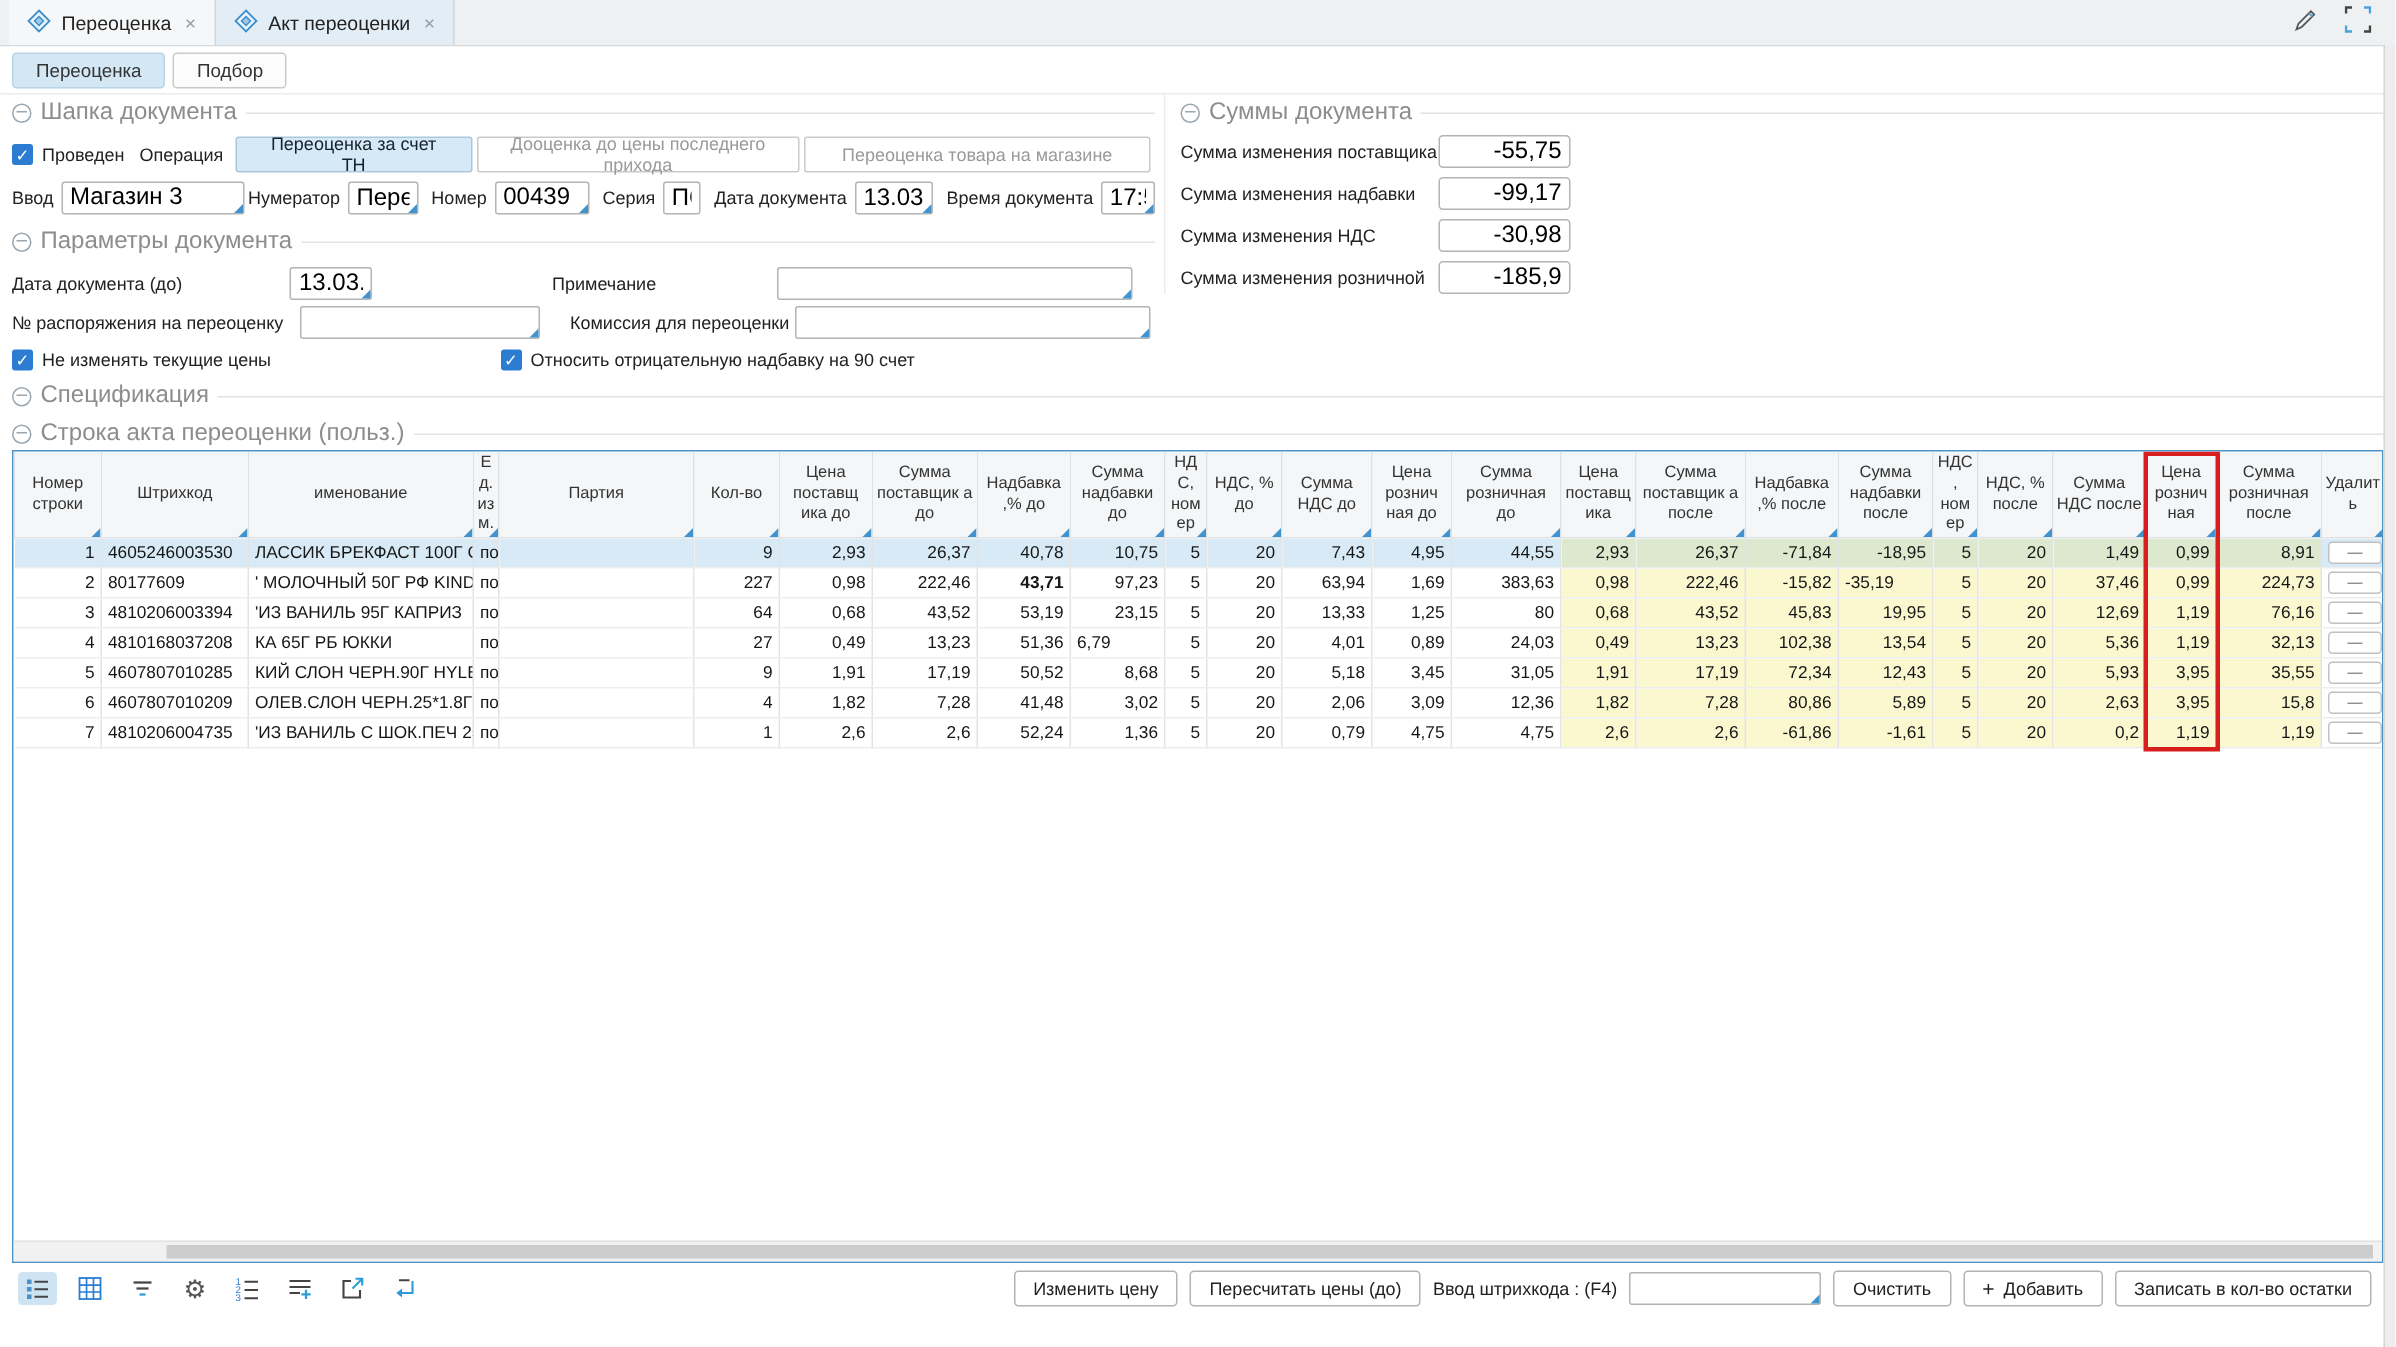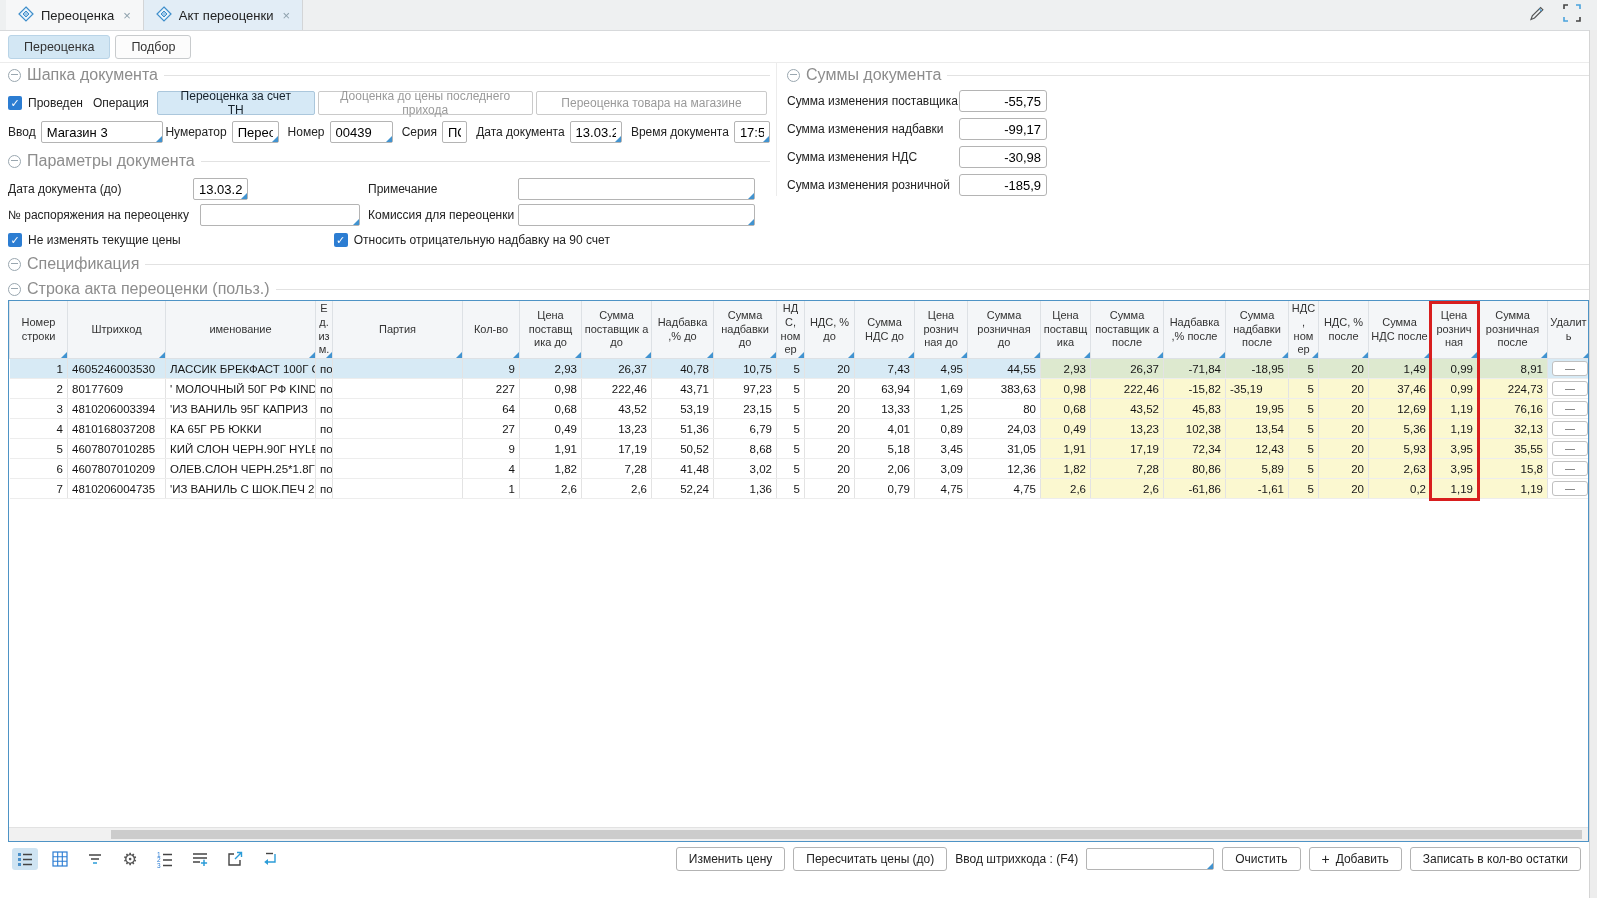--- a/index.html
+++ b/index.html
@@ -32,21 +32,21 @@
   .gtitle{font-size:16px;color:#8d8d8d;white-space:nowrap}
   .gline{flex:1;height:1px;background:#e2e2e2}
 
   .top-section{display:flex;align-items:flex-start}
   .left-col{width:762px;flex:0 0 auto}
   .right-col{flex:1;border-left:1px solid #ececec;padding-left:10px;margin-left:6px}
 
   .frow{display:flex;align-items:center;margin-top:5px}
   .lbl{font-size:12px;color:#222;white-space:nowrap}
   .inpwrap{position:relative;display:inline-flex}
-  .inpwrap input{height:22px;border:1px solid #b4b4b4;border-radius:2px;font-size:13px;
+  .inpwrap input{height:22px;border:1px solid #b4b4b4;border-radius:2px;font-size:16px;
                  padding:0 5px;font-family:"Liberation Sans",sans-serif;box-sizing:border-box;width:100%}
   .inpwrap.grip::after{content:"";position:absolute;right:1px;bottom:1px;width:0;height:0;
                  border-left:6px solid transparent;border-bottom:6px solid #4193d0}
   .cb{width:14px;height:14px;background:#2c7dd2;border-radius:2px;color:#fff;font-size:11px;
       display:inline-flex;align-items:center;justify-content:center;flex:0 0 auto}
   .cb::after{content:"✓"}
 
   .segbtn{height:24px;display:inline-flex;align-items:center;justify-content:center;
           padding:0 14px;font-size:12px;border-radius:2px;margin-right:3px}
   .segbtn.on{background:#d6e9f6;border:1px solid #abc7dc;color:#16212b}
@@ -199,21 +199,21 @@
         <span class="inpwrap grip" style="width:237px">
             <input value="" style="">
           </span>
       </div>
 
       <div class="frow" style="margin-top:4px">
         <span class="lbl" style="width:192px">№ распоряжения на переоценку</span>
         <span class="inpwrap grip" style="width:160px">
             <input value="" style="">
           </span>
-        <span class="lbl" style="margin-left:8px;width:150px">Комиссия для переоценки</span>
+        <span class="lbl" style="margin-left:20px;width:150px">Комиссия для переоценки</span>
         <span class="inpwrap grip" style="width:237px">
             <input value="" style="">
           </span>
       </div>
 
       <div class="frow" style="margin-top:7px">
         <span class="cb"></span>
         <span class="lbl" style="margin-left:6px">Не изменять текущие цены</span>
         <span class="cb" style="margin-left:153px"></span>
         <span class="lbl" style="margin-left:6px">Относить отрицательную надбавку на 90 счет</span>
@@ -354,21 +354,21 @@
             </tr>
             <tr>
               <td style="text-align: right;">2</td>
               <td style="text-align: left;">80177609</td>
               <td style="text-align: left;">' МОЛОЧНЫЙ 50Г РФ KINDE</td>
               <td style="text-align: left;">пор.</td>
               <td style="text-align: left;"></td>
               <td style="text-align: right;">227</td>
               <td style="text-align: right;">0,98</td>
               <td style="text-align: right;">222,46</td>
-              <td style="text-align: right;">43,71</td>
+              <td style="text-align: right; font-weight: bold;">43,71</td>
               <td style="text-align: right;">97,23</td>
               <td style="text-align: right;">5</td>
               <td style="text-align: right;">20</td>
               <td style="text-align: right;">63,94</td>
               <td style="text-align: right;">1,69</td>
               <td style="text-align: right;">383,63</td>
               <td class="yellow" style="text-align: right;">0,98</td>
               <td class="yellow" style="text-align: right;">222,46</td>
               <td class="yellow" style="text-align: right;">-15,82</td>
               <td class="yellow" style="">-35,19</td>
@@ -409,21 +409,21 @@
             <tr>
               <td style="text-align: right;">4</td>
               <td style="text-align: left;">4810168037208</td>
               <td style="text-align: left;">КА 65Г РБ ЮККИ</td>
               <td style="text-align: left;">пор.</td>
               <td style="text-align: left;"></td>
               <td style="text-align: right;">27</td>
               <td style="text-align: right;">0,49</td>
               <td style="text-align: right;">13,23</td>
               <td style="text-align: right;">51,36</td>
-              <td style="text-align: right;">6,79</td>
+              <td style="text-align: left;">6,79</td>
               <td style="text-align: right;">5</td>
               <td style="text-align: right;">20</td>
               <td style="text-align: right;">4,01</td>
               <td style="text-align: right;">0,89</td>
               <td style="text-align: right;">24,03</td>
               <td class="yellow" style="text-align: right;">0,49</td>
               <td class="yellow" style="text-align: right;">13,23</td>
               <td class="yellow" style="text-align: right;">102,38</td>
               <td class="yellow" style="text-align: right;">13,54</td>
               <td class="yellow" style="text-align: right;">5</td>

